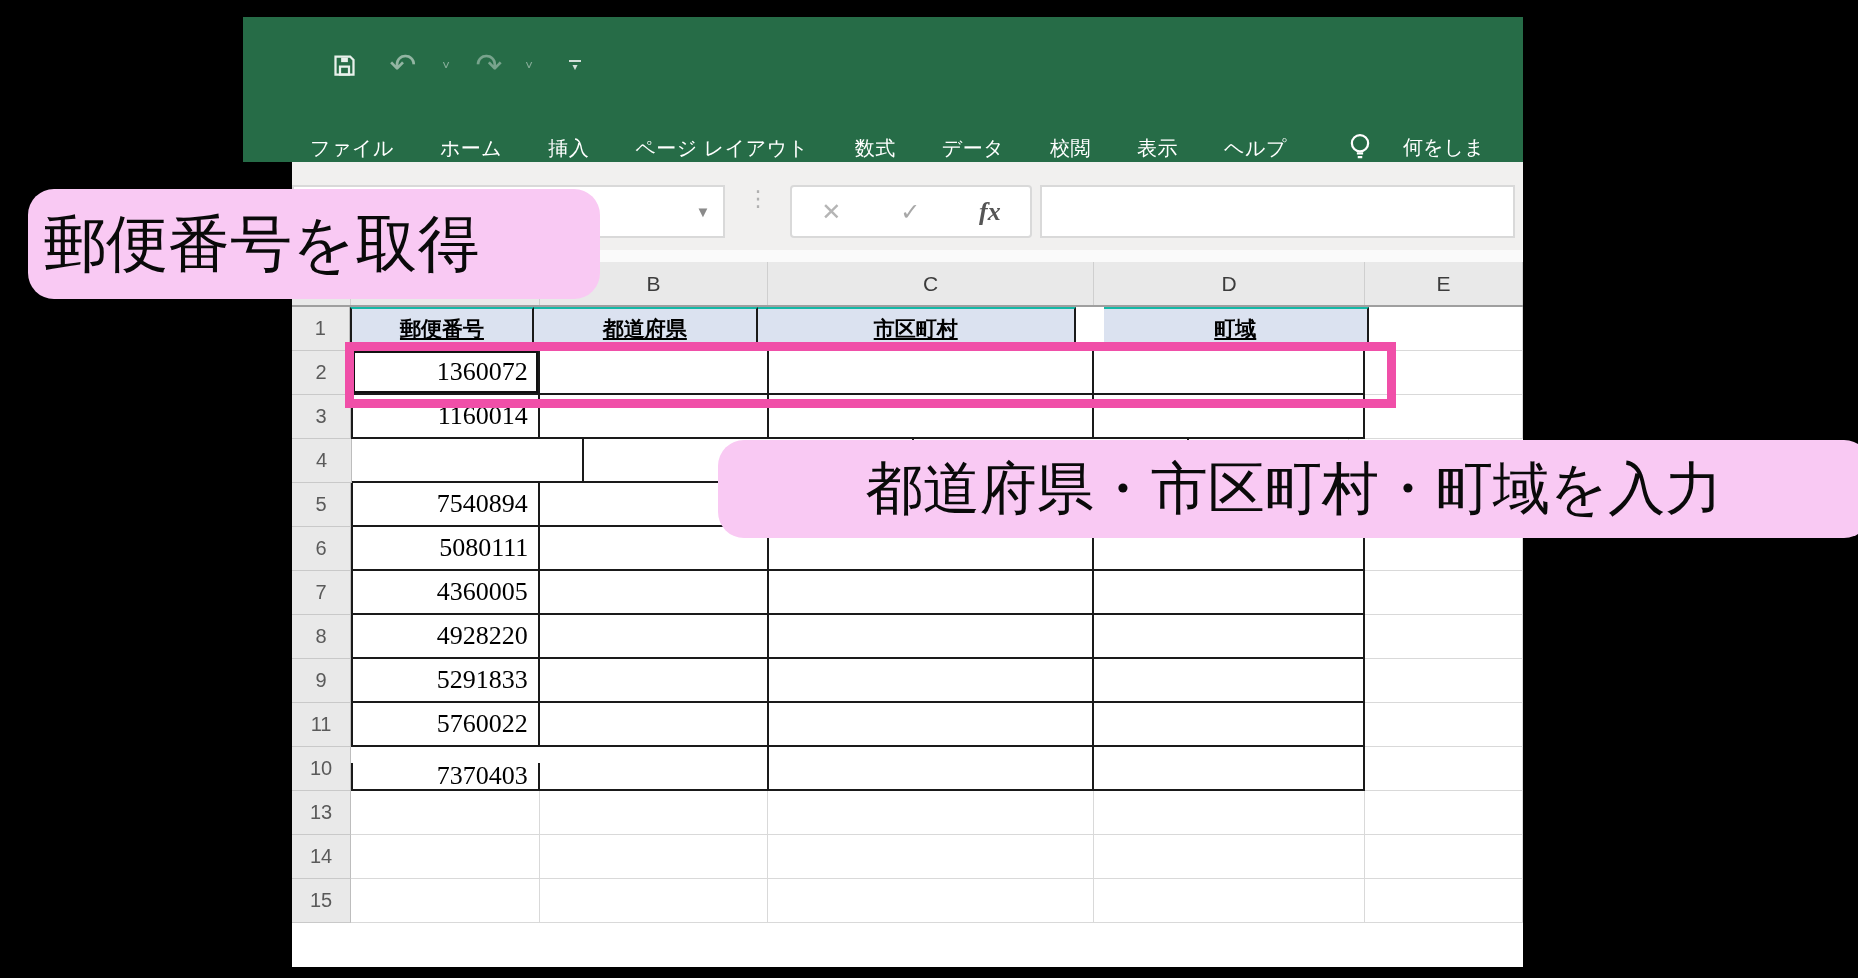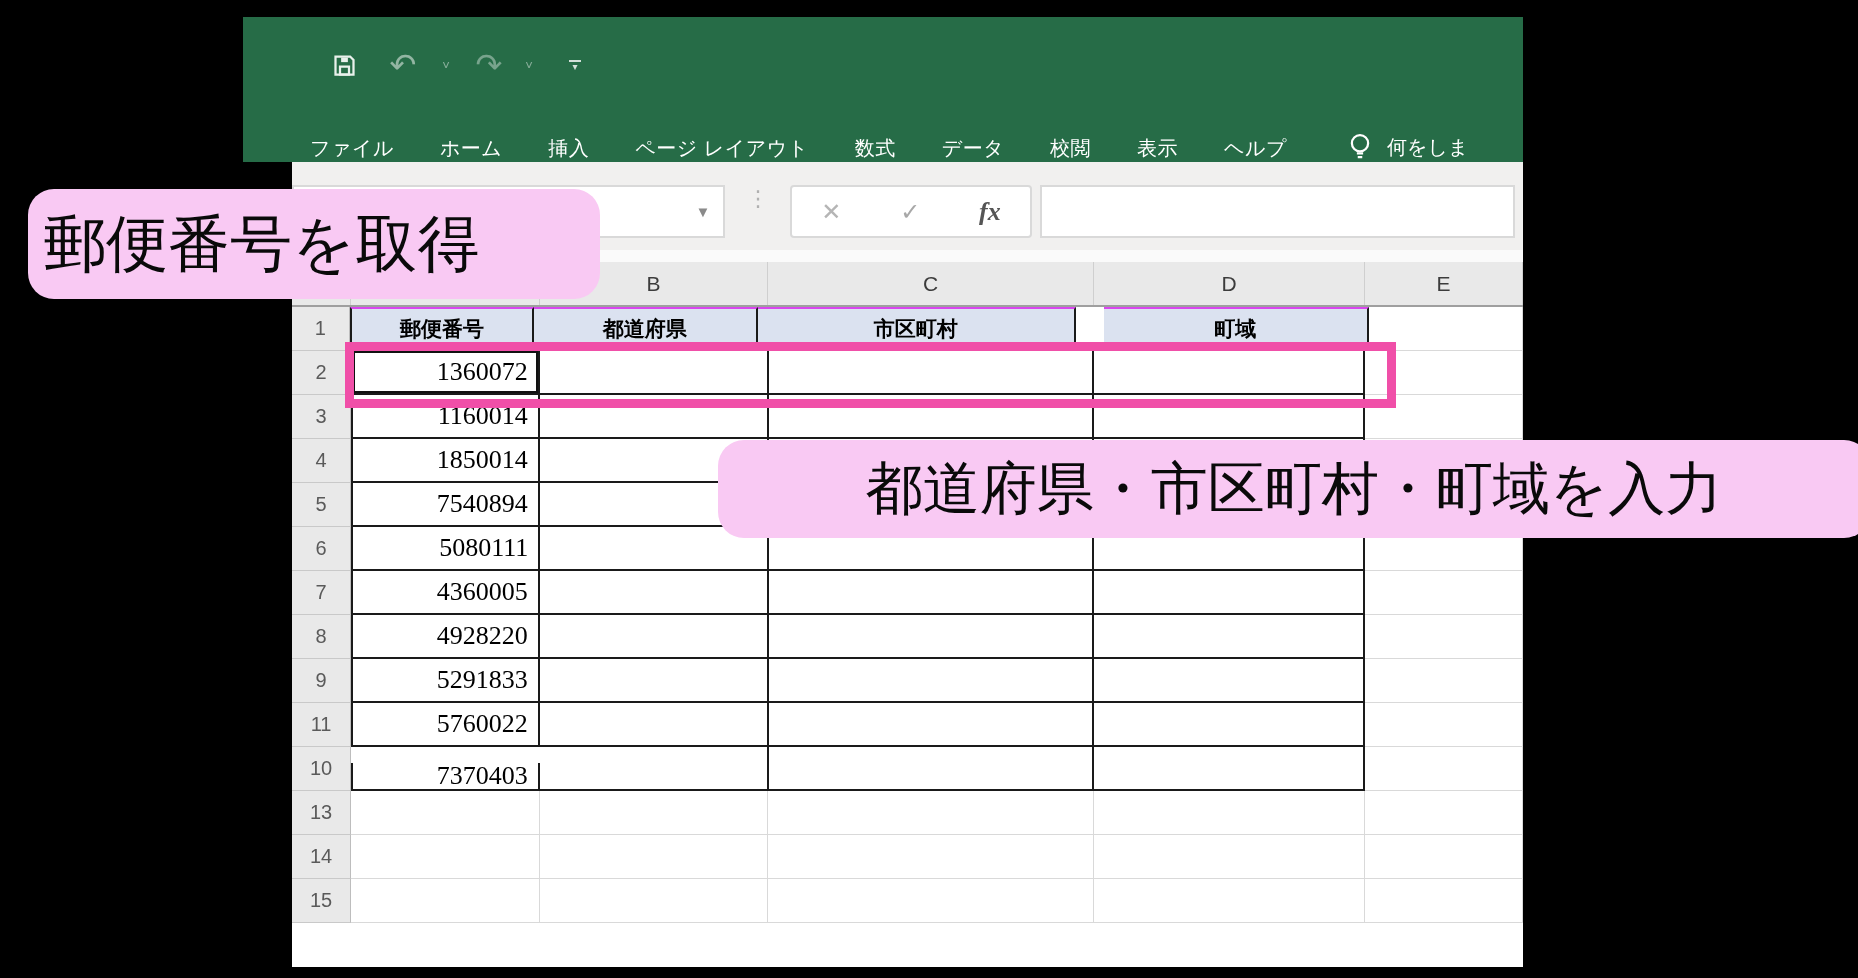--- a/index.html
+++ b/index.html
@@ -14,21 +14,21 @@
   .undo-glyph{font-size:32px;color:rgba(255,255,255,.5);line-height:40px;}
   .redo-glyph{font-size:32px;color:rgba(255,255,255,.38);line-height:40px;}
   .mini-chev{font-size:13px;color:rgba(255,255,255,.45);}
   .qat-custom{display:flex;flex-direction:column;align-items:center;gap:1px;}
   .qat-custom .bar{width:12px;border-top:2px solid rgba(255,255,255,.8);}
   .qat-custom .tri{font-size:10px;color:rgba(255,255,255,.8);line-height:8px;}
   #tabs{position:absolute;left:0;bottom:0;height:52px;width:100%;display:flex;align-items:flex-end;
         padding-left:67px;gap:46px;box-sizing:border-box;white-space:nowrap;}
   #tabs-slot{display:contents;}
   .tab{font-size:20px;color:#fff;letter-spacing:.5px;cursor:default;}
-  .tellme{display:flex;align-items:center;gap:14px;margin-left:14px;color:#fff;font-size:20px;}
+  .tellme{display:flex;align-items:center;gap:30px;margin-left:14px;color:#fff;font-size:20px;}
 
   
   #fxstrip{position:absolute;left:292px;top:162px;width:1231px;height:100px;background:#f1f0ef;}
   .fx-bottomband{position:absolute;left:0;bottom:0;width:100%;height:12px;background:#fafafa;}
   .namebox{position:absolute;left:0;top:23px;width:433px;height:53px;background:#fff;
            border:2px solid #d9d9d9;box-sizing:border-box;display:flex;align-items:center;}
   .namebox .val{flex:1;font-size:20px;color:#222;padding-left:10px;}
   .namebox .dd{width:40px;text-align:center;color:#8a8a8a;font-size:15px;}
   .dots{position:absolute;left:455px;top:30px;width:16px;height:40px;color:#b0b0b0;font-size:22px;
         letter-spacing:0;line-height:13px;text-align:center;}
@@ -50,21 +50,21 @@
 
   
   #grid{position:absolute;left:292px;top:307px;width:1231px;height:660px;background:#fff;overflow:hidden;}
   .row{display:flex;height:44px;}
   .rn{width:60px;background:#e9e9e9;display:flex;align-items:center;justify-content:center;
       font-size:20px;color:#5a5a5a;border-bottom:1px solid #c9c9c9;border-right:1px solid #bdbdbd;
       box-sizing:border-box;}
   .cell{box-sizing:border-box;display:flex;align-items:center;background:#fff;}
   .b{border-right:2px solid #1a1a1a;border-bottom:2px solid #1a1a1a;}
   .bl{border-left:2px solid #1a1a1a;}
-  .bt{border-top:2px solid #d946ef;}
+  .bt{border-top:2px solid #14b8a6;text-decoration:underline;}
   .f{border-right:1px solid #d9d9d9;border-bottom:1px solid #d9d9d9;}
   .hdrcell{background:var(--header_fill);justify-content:center;font-weight:bold;font-size:21px;color:#000;}
   .numcell{justify-content:flex-end;padding-right:10px;font-family:"Liberation Serif","DejaVu Serif",serif;
            font-size:26px;color:#000;}
   .active{box-shadow:inset 0 0 0 2px #111;}
 
   
   #hl{position:absolute;left:345px;top:342px;width:1051px;height:66px;
       border:9px solid var(--highlight_pink);box-sizing:border-box;z-index:5;pointer-events:none;}
   .callout{position:absolute;background:var(--callout_pink);color:#0a0a0a;z-index:10;
@@ -161,21 +161,20 @@
       <div class="row">
         <div class="rn">3</div>
         <div class="cell b bl numcell" style="width: 191px;">1160014</div>
         <div class="cell b" style="width: 232px;"></div>
         <div class="cell b" style="width: 330px;"></div>
         <div class="cell b" style="width: 275px;"></div>
         <div class="cell f" style="width: 160px;"></div>
       </div>
       <div class="row">
         <div class="rn">4</div>
-        <div class="cell b bl numcell" style="width: 191px;">1850014</div>
         <div class="cell b" style="width: 232px;"></div>
         <div class="cell b" style="width: 330px;"></div>
         <div class="cell b" style="width: 275px;"></div>
         <div class="cell f" style="width: 160px;"></div>
       </div>
       <div class="row">
         <div class="rn">5</div>
         <div class="cell b bl numcell" style="width: 191px;">7540894</div>
         <div class="cell b" style="width: 232px;"></div>
         <div class="cell b" style="width: 330px;"></div>

